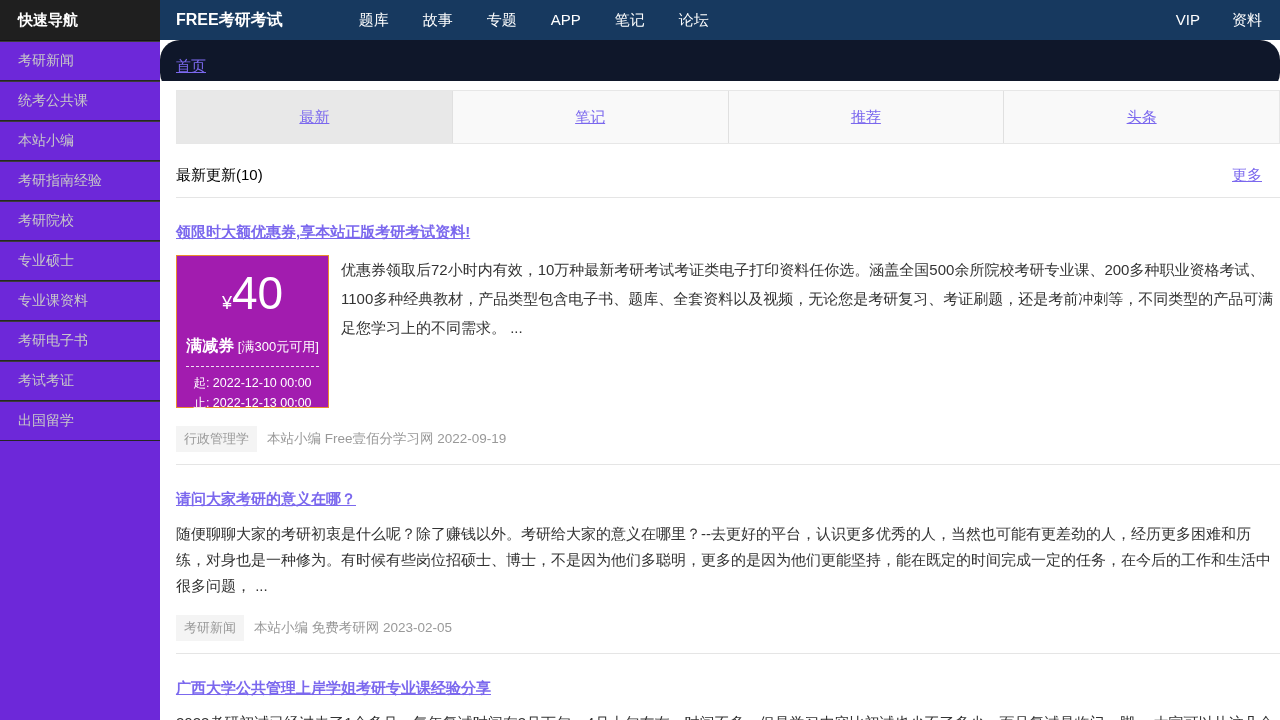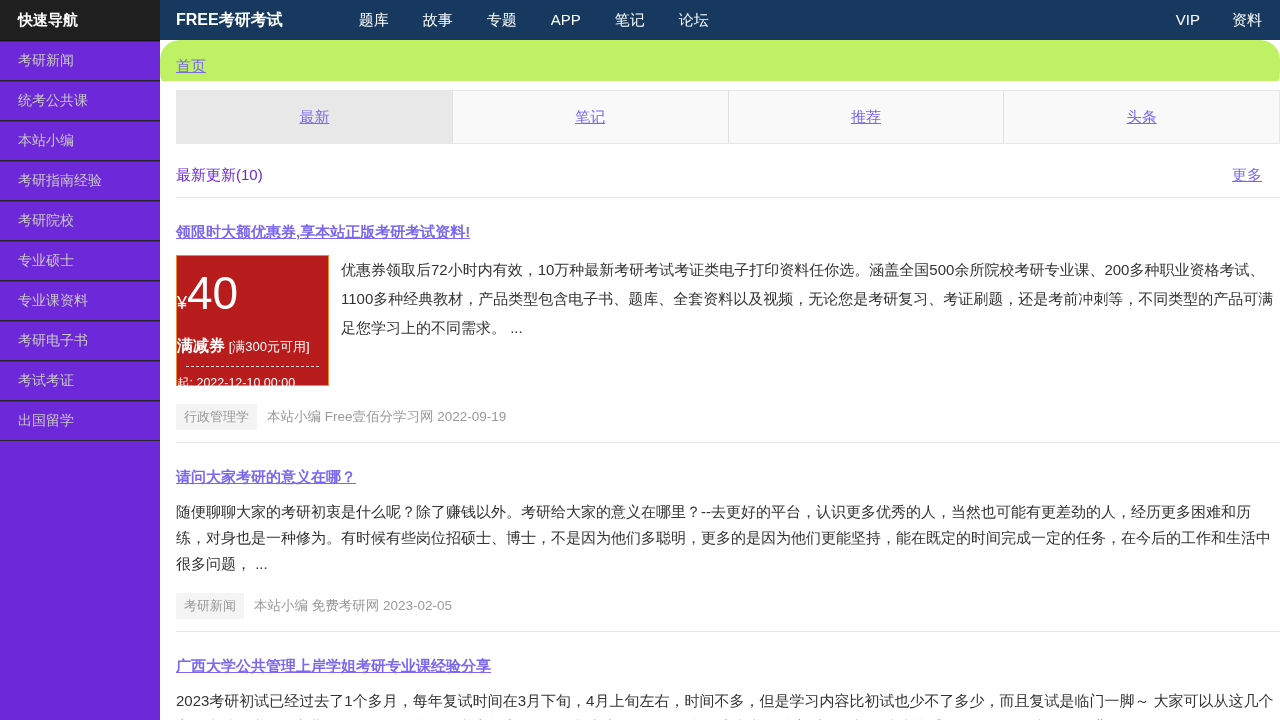--- a/index.html
+++ b/index.html
@@ -38,21 +38,21 @@
   }
   .navbar .brand { margin-left: 16px; font-size: 16px; font-weight: bold; }
   .nav-menu { display: flex; gap: 34px; margin-left: 76px; font-size: 15px; font-weight: 500; }
   .nav-menu span { cursor: pointer; }
   .nav-right { margin-left: auto; display: flex; gap: 32px; margin-right: 18px; font-size: 15px; font-weight: 500; }
   .nav-right span { cursor: pointer; }
 
   
   .breadcrumb {
     position: absolute; left: 160px; top: 40px; right: 0; height: 53px;
-    background: #bef264; display: flex; align-items: center; padding-left: 16px;
+    background: #0f172a; display: flex; align-items: center; padding-left: 16px;
     border-bottom: 1px solid #e0e0e0;
     border-radius: 20px;
   }
   .breadcrumb a { color: #7b68ee; font-size: 15px; text-decoration: underline; }
 
   
   .main {
     position: absolute; left: 160px; top: 81px; right: 0; bottom: 0;
     background: #ffffff; padding: 9px 0 14px 16px;
   }
@@ -63,36 +63,36 @@
     background: #f9f9f9; border-right: 1px solid #e0e0e0; cursor: pointer;
   }
   .tab:last-child { border-right: none; }
   .tab.active { background: #e8e8e8; }
   .tab a { color: #7b68ee; font-size: 15px; text-decoration: underline; }
 
   .section-head {
     display: flex; justify-content: space-between; align-items: center;
     margin-top: 22px; padding-right: 18px;
   }
-  .section-title { font-size: 15px; color: #6d28d9; }
+  .section-title { font-size: 15px; color: #000000; }
   .more-link { font-size: 15px; color: #7b68ee; text-decoration: underline; }
 
   .divider { border: none; border-top: 1px solid #e5e5e5; margin: 12px 0 0 0; }
 
   .article { margin-top: 25px; }
   .article-title {
     font-size: 15px; font-weight: bold; color: #7b68ee;
     text-decoration: underline; display: inline-block;
   }
   .article-body { display: flex; gap: 12px; margin-top: 13px; }
 
   .coupon {
-    width: 153px; height: 131px; flex: none;
-    background: #b91c1c; border: 1px solid #eb8c2c; color: #ffffff;
-    cursor: pointer;
+    width: 153px; height: 153px; flex: none;
+    background: #a21caf; border: 1px solid #eb8c2c; color: #ffffff;
+    text-align: center; cursor: pointer;
   }
   .coupon-amount { margin-top: 12px; font-size: 46px; line-height: 50px; }
   .coupon-currency { font-size: 18px; }
   .coupon-type-row { margin-top: 8px; font-size: 13px; }
   .coupon-type { font-size: 16px; font-weight: bold; }
   .coupon-sep { border: none; border-top: 1px dashed rgba(255,255,255,0.85); margin: 9px 9px 6px 9px; }
   .coupon-date { font-size: 12.5px; line-height: 20px; }
 
   .excerpt { font-size: 15px; color: #333333; line-height: 29px; margin: 0; }
   .excerpt.wide { line-height: 26px; margin-top: 12px; }

